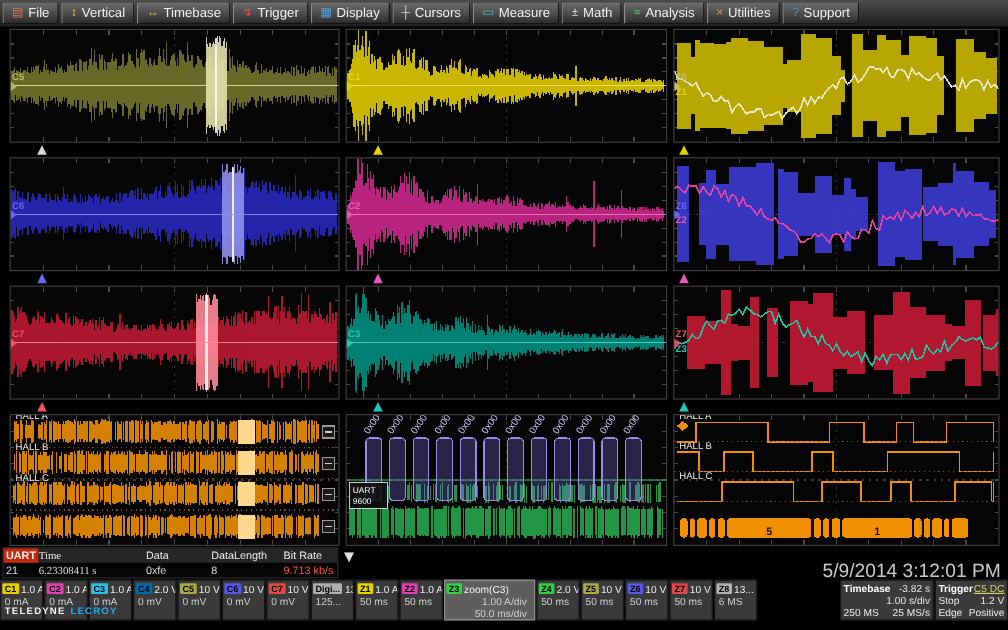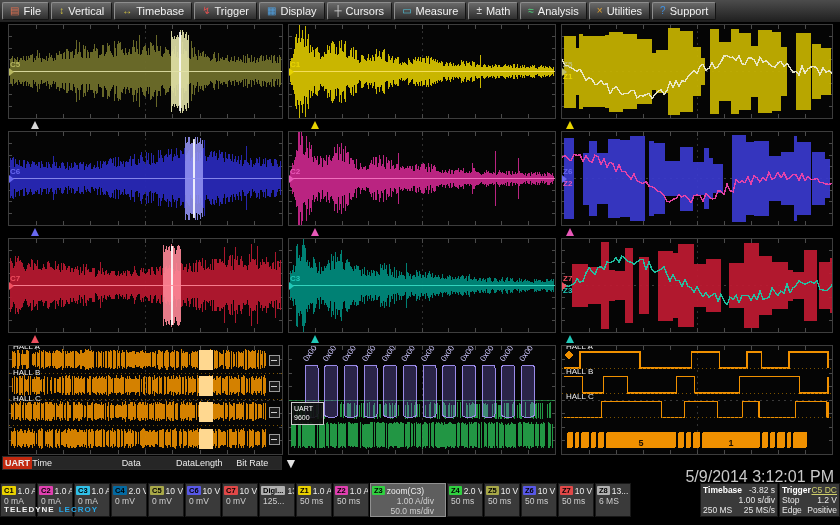--- a/index.html
+++ b/index.html
@@ -29,41 +29,41 @@
            border-left:4px solid transparent;border-right:4px solid transparent;
            border-bottom:8px solid #fff;}
   svg text{font-family:"Liberation Sans",sans-serif;}
   
   .uart{position:absolute;left:2px;top:456px;width:280px;font-size:9px;background:#050505;
         border:1px solid #2a2a2a;}
   .u-row{display:flex;height:12px;line-height:12px;}
   .u-head{background:#262626;}
   .u-head span{color:#ececec;}
   .u-c0{width:30px;padding-left:2px;}
-  .u-c1{width:92px;}
+  .u-c1{width:92px;font-family:Liberation Serif, serif;}
   .u-c2{width:56px;}
   .u-c3{width:62px;}
   .u-c4{width:46px;}
   .u-proto{background:#c22a10;color:#fff;font-weight:bold;}
   .u-bitrate{color:#ff5040;}
   .collapse-btn{position:absolute;left:284px;top:455px;font-size:14px;color:#e2e2e2;
                 line-height:16px;cursor:default;}
   .datetime{position:absolute;right:6px;top:468px;font-size:16px;color:#c9c9c9;}
   
   .chbar{position:absolute;left:0;top:483px;width:840px;height:34px;display:flex;gap:1px;
          background:#000;}
   .chbox{width:36px;height:34px;background:#3a3a3a;border:1px solid #181818;
          padding:1px 1px;overflow:hidden;flex:none;}
   .chrow{display:flex;align-items:center;gap:2px;height:11px;}
   .chtab{font-size:7.5px;font-weight:bold;color:#000;padding:0 2px;border-radius:1px;
          line-height:9px;white-space:nowrap;}
   .chv{font-size:8.5px;color:#efefef;white-space:nowrap;}
   .chv2{font-size:8.5px;color:#cfcfcf;padding-left:2px;line-height:10px;white-space:nowrap;}
   .zsel{width:76px;background:#5e5e5e;border-color:#909090;}
-  .zsel .chv2{text-align:right;padding-right:10px;}
+  .zsel .chv2{text-align:right;padding-right:5px;}
   .spacer{flex:1;}
   .infobox{height:34px;background:#3a3a3a;border:1px solid #181818;padding:1px 2px;flex:none;}
   .tb{width:78px;}
   .tg{width:61px;}
   .ib-row{display:flex;justify-content:space-between;font-size:8.5px;line-height:10px;
           color:#e8e8e8;}
   .ib-row b{font-weight:bold;color:#fff;}
   .ib-row.r{justify-content:flex-end;}
   .tsrc{color:#cfcf6a;text-decoration:underline;}
   
@@ -3718,20 +3718,27 @@
     </div>
 
   <div class="uart">
     <div class="u-row u-head">
       <span class="u-c0 u-proto">UART</span>
       <span class="u-c1">Time</span>
       <span class="u-c2">Data</span>
       <span class="u-c3">DataLength</span>
       <span class="u-c4">Bit Rate</span>
     </div>
+    <div class="u-row">
+      <span class="u-c0">21</span>
+      <span class="u-c1">6.23308411 s</span>
+      <span class="u-c2">0xfe</span>
+      <span class="u-c3">8</span>
+      <span class="u-c4 u-bitrate">9.713 kb/s</span>
+    </div>
   </div>
 
   <div class="collapse-btn">▼</div>
 
   <div class="datetime">5/9/2014 3:12:01 PM</div>
 
   <div class="chbar" id="chbar">
     <div class="chbox">
         <div class="chrow">
           <span class="chtab" style="background:#e8d000">C1</span>

